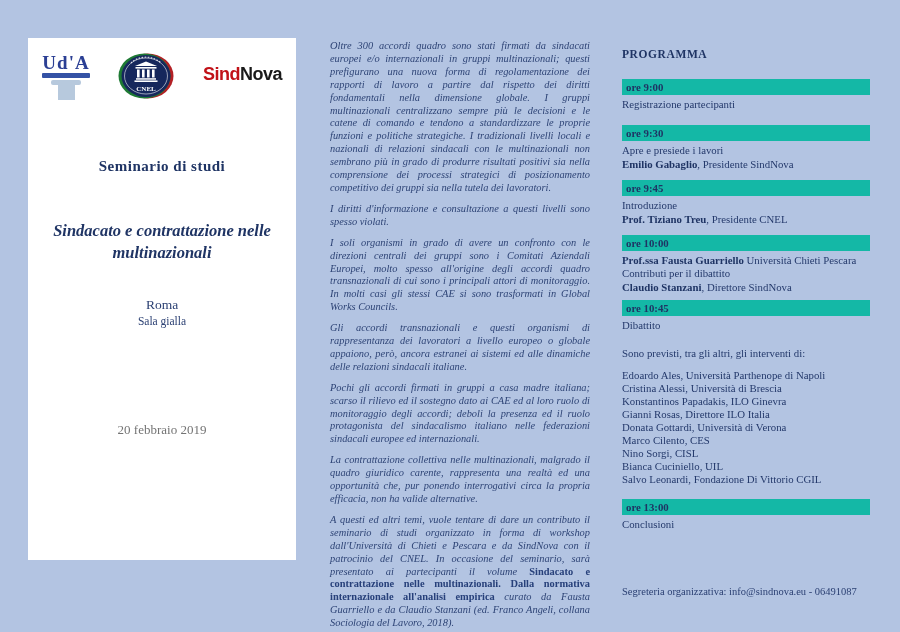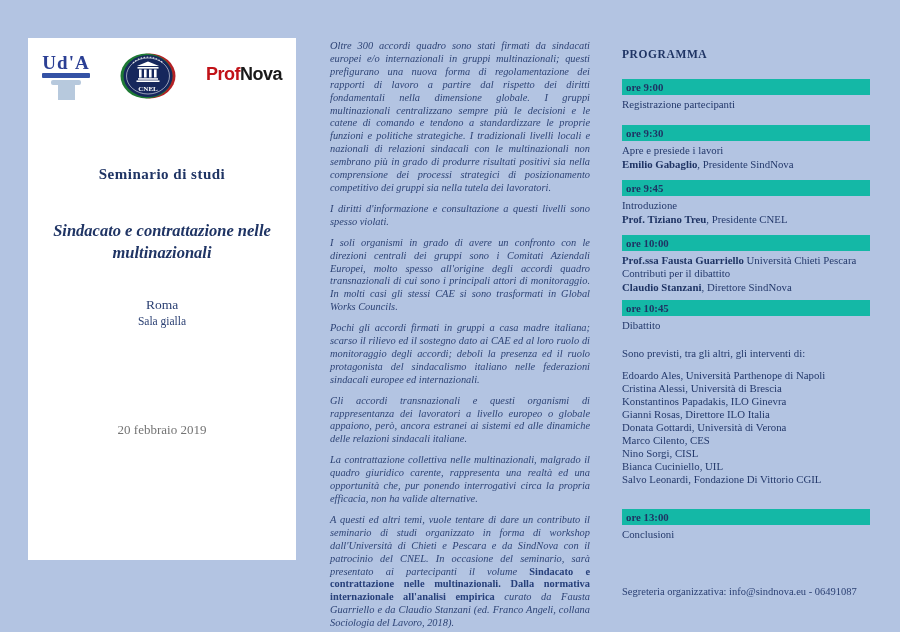--- a/index.html
+++ b/index.html
@@ -29,21 +29,21 @@
   .uda-cap{width:30px;height:5px;background:#b7c9dd;border-radius:2px;margin-top:2px;}
   .uda-stem{width:17px;height:15px;background:#b7c9dd;}
   .sindnova-text{
     font-family:"Liberation Sans","DejaVu Sans",sans-serif;
     font-weight:bold;font-size:18px;letter-spacing:-0.5px;margin-top:14px;
   }
   .sindnova-text .sn-red{color:#c11218;}
   .sindnova-text .sn-black{color:#1a1a1a;}
 
   .heading{
-    position:absolute;top:128px;width:100%;text-align:center;
+    position:absolute;top:120px;width:100%;text-align:center;
     font-size:15px;font-weight:bold;letter-spacing:0.5px;color:#1f3464;
   }
   .sem-title{
     position:absolute;top:182px;width:100%;text-align:center;
     font-size:16.5px;font-weight:bold;font-style:italic;line-height:1.35;
     color:#1f3464;padding:0 24px;box-sizing:border-box;
   }
   .venue{position:absolute;top:258px;width:100%;text-align:center;color:#2a3f72;}
   .venue-city{font-size:13.5px;line-height:18px;}
   .venue-line{font-size:11.5px;line-height:15px;}
@@ -74,21 +74,21 @@
   .prog-item.gap-s{margin-bottom:9px;}
   .prog-item.gap-xs{margin-bottom:6px;}
   .time-strip{
     background:#14b8a6;font-weight:bold;height:14px;line-height:14px;
     padding:1px 4px;margin-bottom:3px;color:#1f3464;
   }
   .prog-line{line-height:13.4px;}
   .prog-line b{color:#1f3464;}
   .speakers-intro{margin:13px 0 9px 0;line-height:13.4px;}
   .speaker{line-height:13px;}
-  .closing-block{margin-top:23px;}
+  .closing-block{margin-top:13px;}
   .footer-contact{
     position:absolute;left:622px;top:586px;width:260px;
     font-size:10.5px;color:#2a3f72;
   }
 
   
   .cnel-svg{display:block;margin-top:2px;}
 </style>
 </head>
 <body>
@@ -119,42 +119,42 @@
           <rect x="24" y="17.5" width="2.6" height="8"></rect>
           <rect x="29" y="17.5" width="2.6" height="8"></rect>
           <rect x="34" y="17.5" width="2.6" height="8"></rect>
           <rect x="18" y="26.2" width="20" height="1.5"></rect>
           <rect x="16.5" y="28.4" width="23" height="1.6"></rect>
         </g>
         <text x="28" y="38.5" fill="#ffffff" font-size="7" text-anchor="middle" font-family="Liberation Serif, serif" font-weight="bold">CNEL</text>
       </svg>
 
       <div class="sindnova-text">
-        <span class="sn-red">Prof</span><span class="sn-black">Nova</span>
+        <span class="sn-red">Sind</span><span class="sn-black">Nova</span>
       </div>
     </div>
 
     <div class="heading">Seminario di studi</div>
 
     <div class="sem-title">Sindacato e contrattazione nelle multinazionali</div>
 
     <div class="venue">
       <div class="venue-city">Roma</div>
       <div class="venue-line">Sala gialla</div>
     </div>
 
     <div class="date-line">20 febbraio 2019</div>
   </div>
 
   <div class="intro">
     <p>Oltre 300 accordi quadro sono stati firmati da sindacati europei e/o internazionali in gruppi multinazionali; questi prefigurano una nuova forma di regolamentazione dei rapporti di lavoro a partire dal rispetto dei diritti fondamentali nella dimensione globale. I gruppi multinazionali centralizzano sempre più le decisioni e le catene di comando e tendono a standardizzare le proprie funzioni e politiche strategiche. I tradizionali livelli locali e nazionali di relazioni sindacali con le multinazionali non sembrano più in grado di produrre risultati positivi sia nella comprensione dei processi strategici di posizionamento competitivo dei gruppi sia nella tutela dei lavoratori.</p>
     <p>I diritti d'informazione e consultazione a questi livelli sono spesso violati.</p>
     <p>I soli organismi in grado di avere un confronto con le direzioni centrali dei gruppi sono i Comitati Aziendali Europei, molto spesso all'origine degli accordi quadro transnazionali di cui sono i principali attori di monitoraggio. In molti casi gli stessi CAE si sono trasformati in Global Works Councils.</p>
+    <p>Gli accordi transnazionali e questi organismi di rappresentanza dei lavoratori a livello europeo o globale appaiono, però, ancora estranei ai sistemi ed alle dinamiche delle relazioni sindacali italiane.</p>
     <p>Pochi gli accordi firmati in gruppi a casa madre italiana; scarso il rilievo ed il sostegno dato ai CAE ed al loro ruolo di monitoraggio degli accordi; deboli la presenza ed il ruolo protagonista del sindacalismo italiano nelle federazioni sindacali europee ed internazionali.</p>
-    <p>Gli accordi transnazionali e questi organismi di rappresentanza dei lavoratori a livello europeo o globale appaiono, però, ancora estranei ai sistemi ed alle dinamiche delle relazioni sindacali italiane.</p>
     <p>La contrattazione collettiva nelle multinazionali, malgrado il quadro giuridico carente, rappresenta una realtà ed una opportunità che, pur ponendo interrogativi circa la propria efficacia, non ha valide alternative.</p>
     <p><span>A questi ed altri temi, vuole tentare di dare un contributo il seminario di studi organizzato in forma di workshop dall'Università di Chieti e Pescara e da SindNova con il patrocinio del CNEL. In occasione del seminario, sarà presentato ai partecipanti il volume </span><b>Sindacato e contrattazione nelle multinazionali. Dalla normativa internazionale all'analisi empirica</b><span> curato da Fausta Guarriello e da Claudio Stanzani (ed. Franco Angeli, collana Sociologia del Lavoro, 2018).</span></p>
   </div>
 
   <div class="program">
 
     <div class="program-heading">PROGRAMMA</div>
 
     <div class="prog-item">
       <div class="time-strip">ore 9:00</div>

